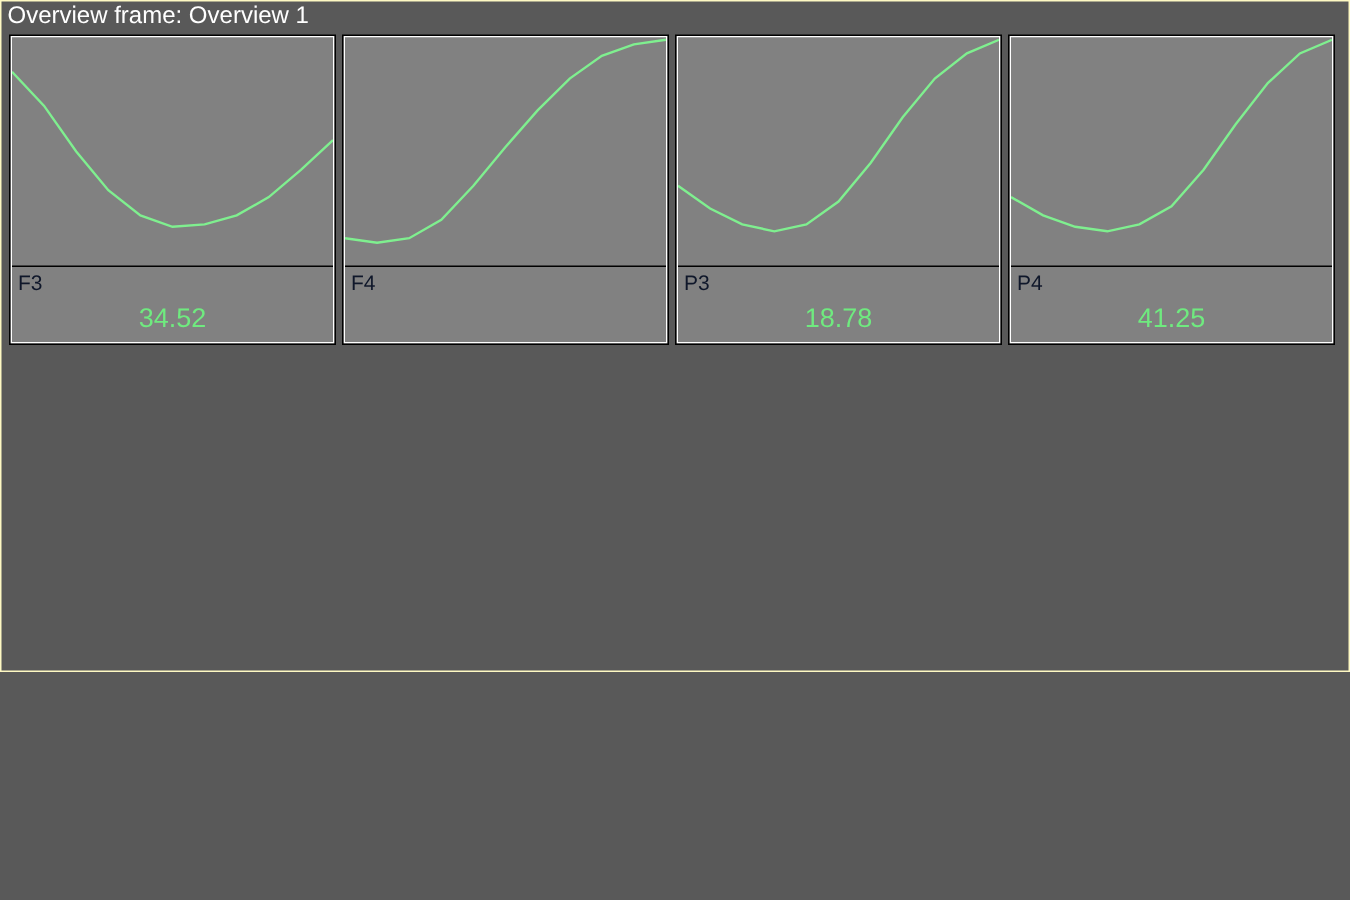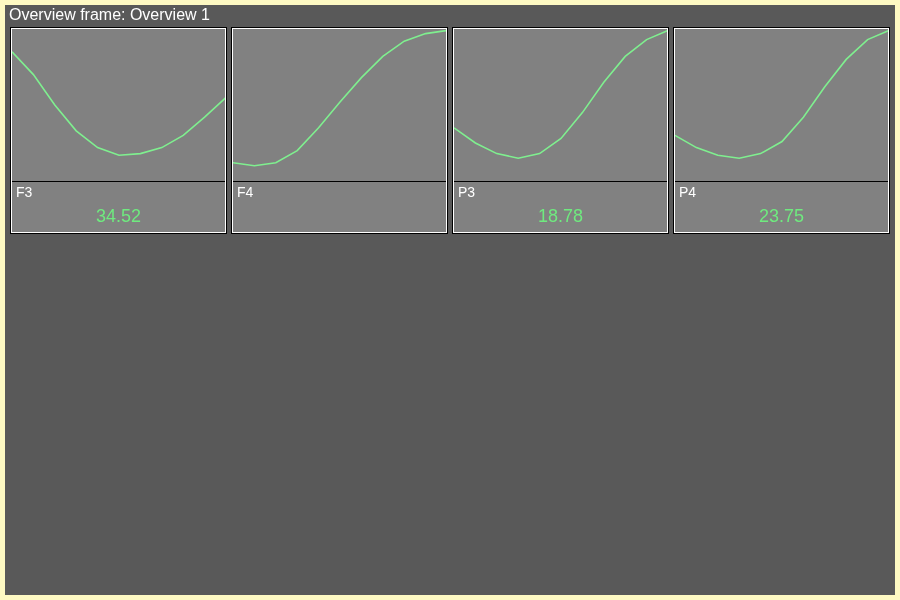--- a/index.html
+++ b/index.html
@@ -7,22 +7,22 @@
     padding: 0;
     width: 900px;
     height: 600px;
     background: #595959;
     font-family: Arial, Helvetica, sans-serif;
     overflow: hidden;
   }
   .frame {
     box-sizing: border-box;
     width: 900px;
-    height: 600px;
-    border: 5px solid #fef9c3;
+    height: 448px;
+    border: 1px solid #fef9c3;
     background: #595959;
   }
   .title {
     color: #fff;
     font-size: 16px;
     padding: 1px 4px 4px 4px;
   }
   .panels {
     display: flex;
     gap: 6px;
@@ -50,21 +50,21 @@
   }
   .footer {
     position: relative;
     height: 50px;
     background: #818181;
   }
   .ch-label {
     position: absolute;
     left: 4px;
     top: 2px;
-    color: #ffffff;
+    color: #0f172a;
     font-size: 14px;
   }
   .ch-value {
     position: absolute;
     width: 100%;
     top: 24px;
     text-align: center;
     color: #6fea7f;
     font-size: 18px;
   }
@@ -112,18 +112,18 @@
     </div>
 
     <div class="panel">
       <div class="plot">
         <svg viewBox="0 0 214 152" preserveAspectRatio="none" width="214" height="152">
             <path d="M0.0 106.4 L21.4 118.6 L42.8 126.2 L64.2 129.2 L85.6 124.6 L107.0 112.5 L128.4 88.2 L149.8 57.8 L171.2 30.4 L192.6 10.6 L214.0 1.5" fill="none" stroke="#7fef8f" stroke-width="1.6"></path>
           </svg>
       </div>
       <div class="footer">
         <div class="ch-label">P4</div>
-        <div class="ch-value">23.75</div>
+        <div class="ch-value">41.25</div>
       </div>
     </div>
 
   </div>
 </div>
 
 </body></html>

